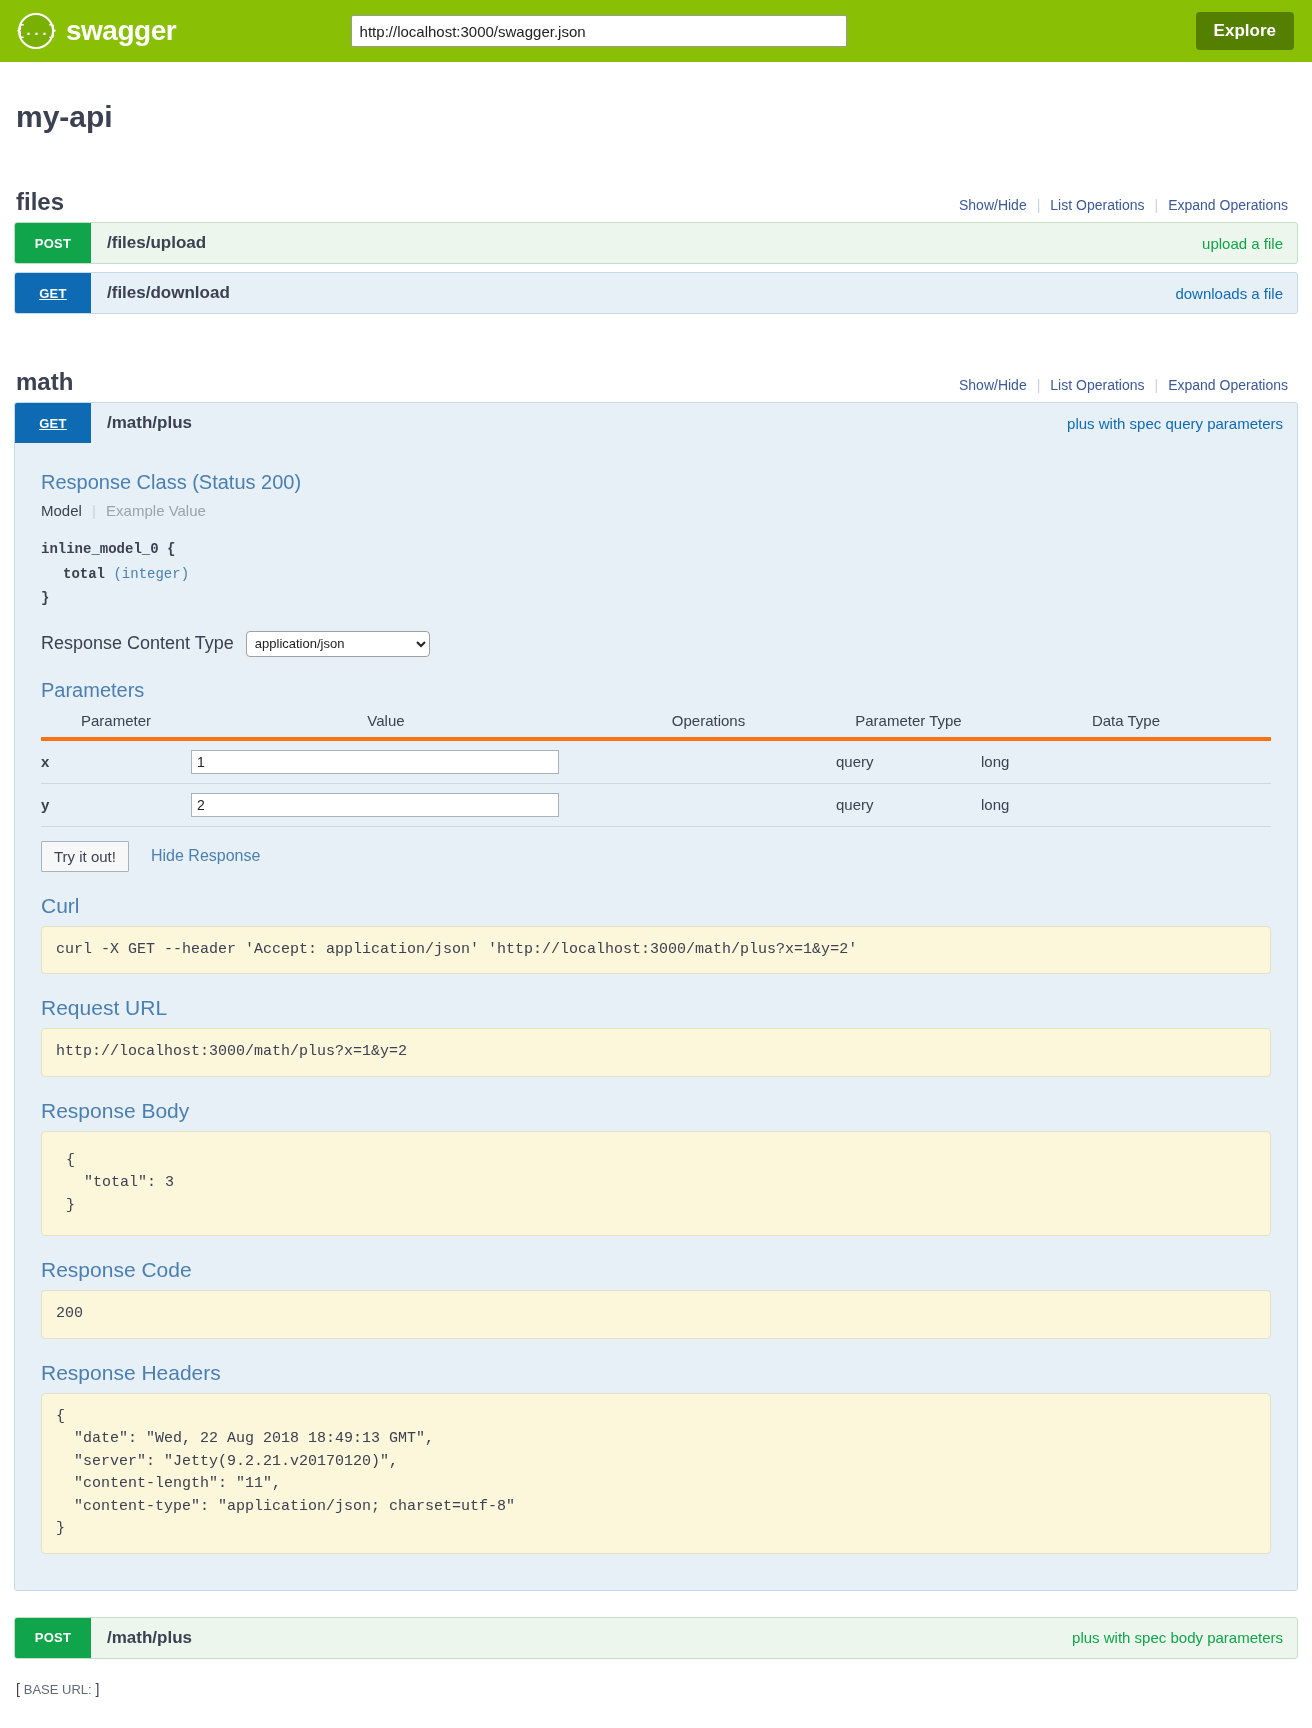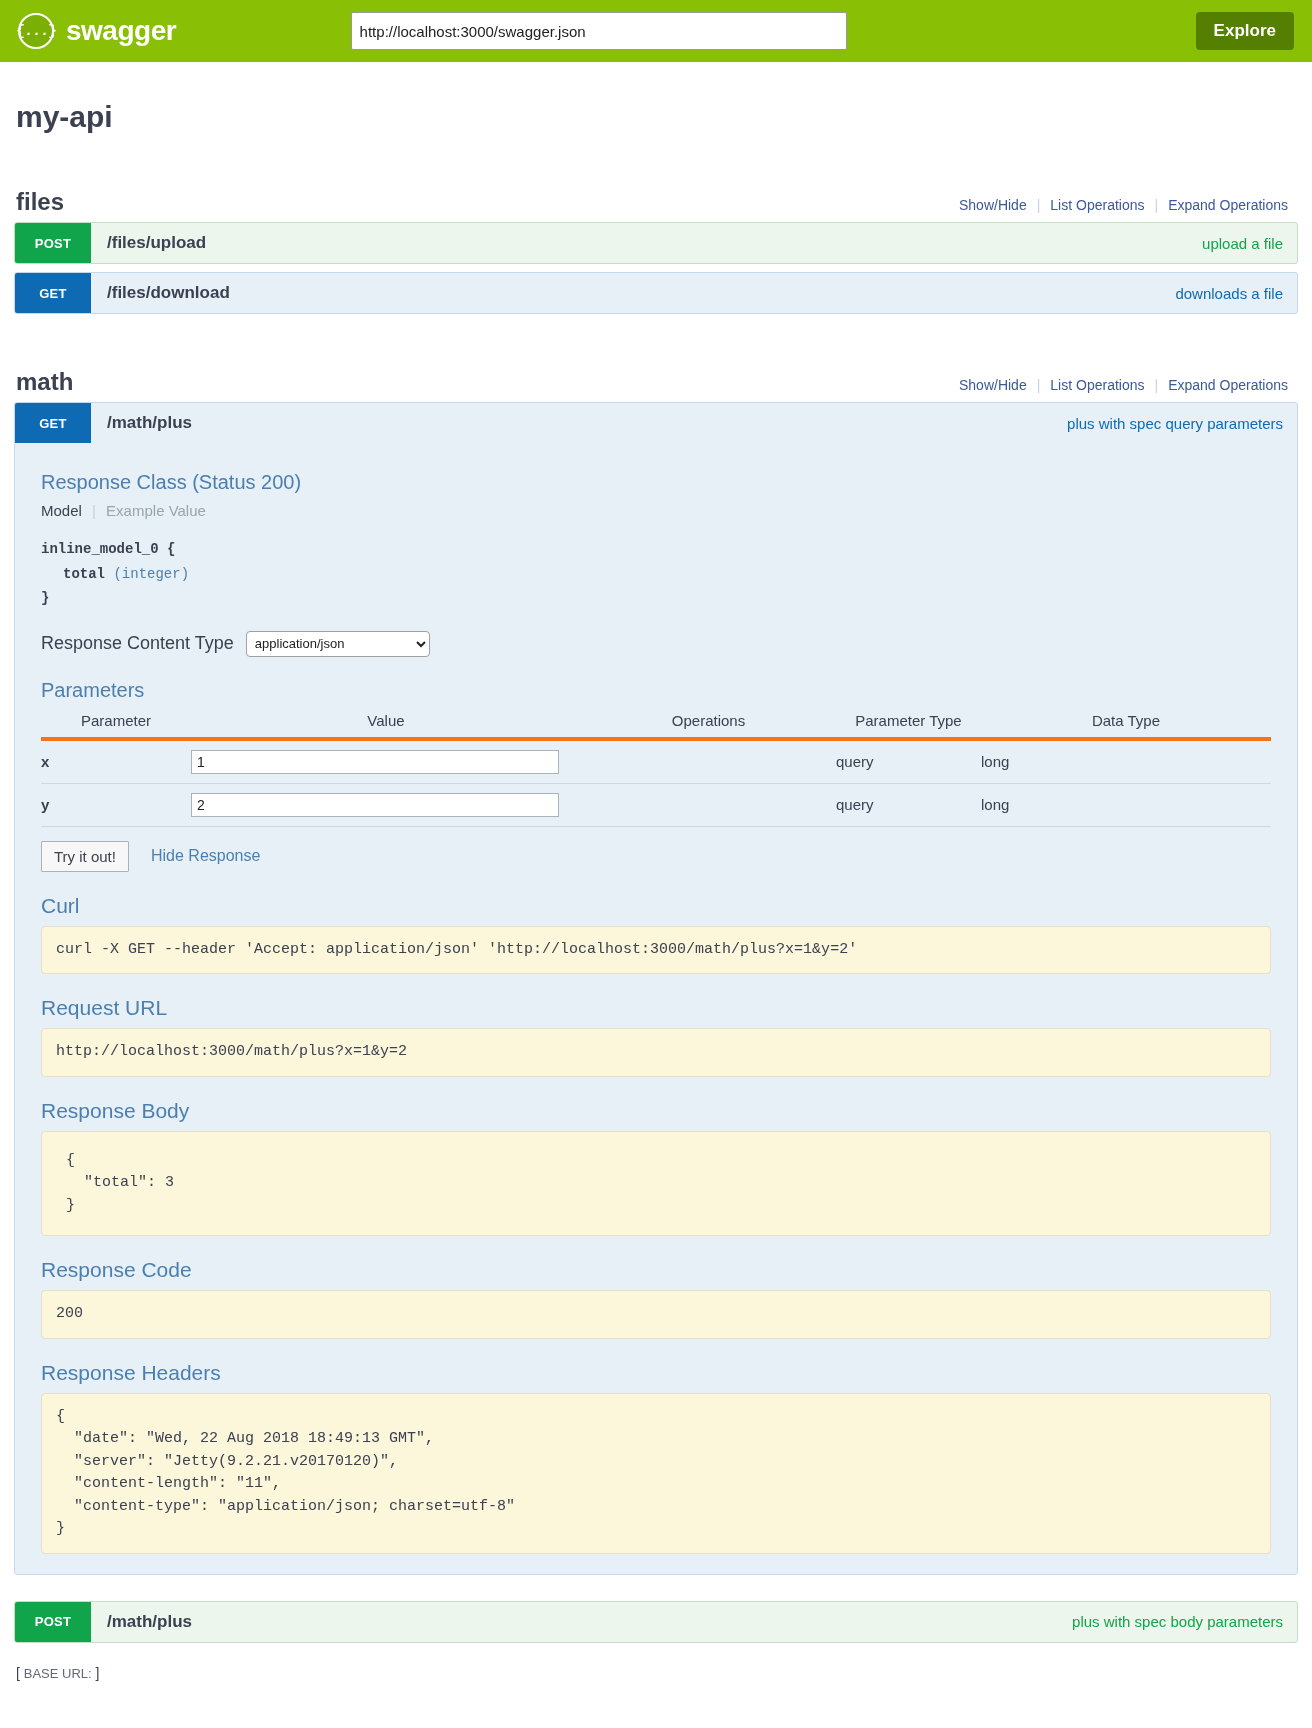--- a/index.html
+++ b/index.html
@@ -35,21 +35,21 @@
   .logo-text {
     color: #ffffff;
     font-size: 28px;
     font-weight: bold;
     letter-spacing: -0.5px;
   }
   .url-input {
     flex: 0 0 auto;
     width: 496px;
     margin: 0 auto;
-    height: 38px;
+    height: 32px;
     border: 1px solid #999;
     border-radius: 2px;
     padding: 4px 8px;
     font-family: "Liberation Sans", sans-serif;
     font-size: 15px;
     color: #222;
     background: #fff;
   }
   .explore-btn {
     background: #547f00;
@@ -136,29 +136,29 @@
     margin-left: auto;
     padding-right: 14px;
     font-size: 15px;
   }
 
   .op.post { border-color: #c3e0c7; background: #ecf6ed; }
   .op.post .verb { background: #10a54a; }
   .op.post .op-summary { color: #10a54a; }
 
   .op.get { border-color: #c5d9ed; background: #e7f0f7; }
-  .op.get .verb { background: #0f6ab4; }
+  .op.get .verb { background: #0f6ab4; text-decoration: underline; }
   .op.get .op-summary { color: #0f6ab4; }
 
   .op.expanded { background: #e7f0f7; }
 
   
   .op-body {
     background: #e7f0f7;
-    padding: 6px 26px 20px 26px;
+    padding: 6px 26px 36px 26px;
   }
   .section-title {
     color: #4a7fb0;
     font-size: 20px;
     font-weight: normal;
     margin: 22px 0 8px 0;
   }
   .section-title.small { font-size: 21px; }
 
   .tabs {

